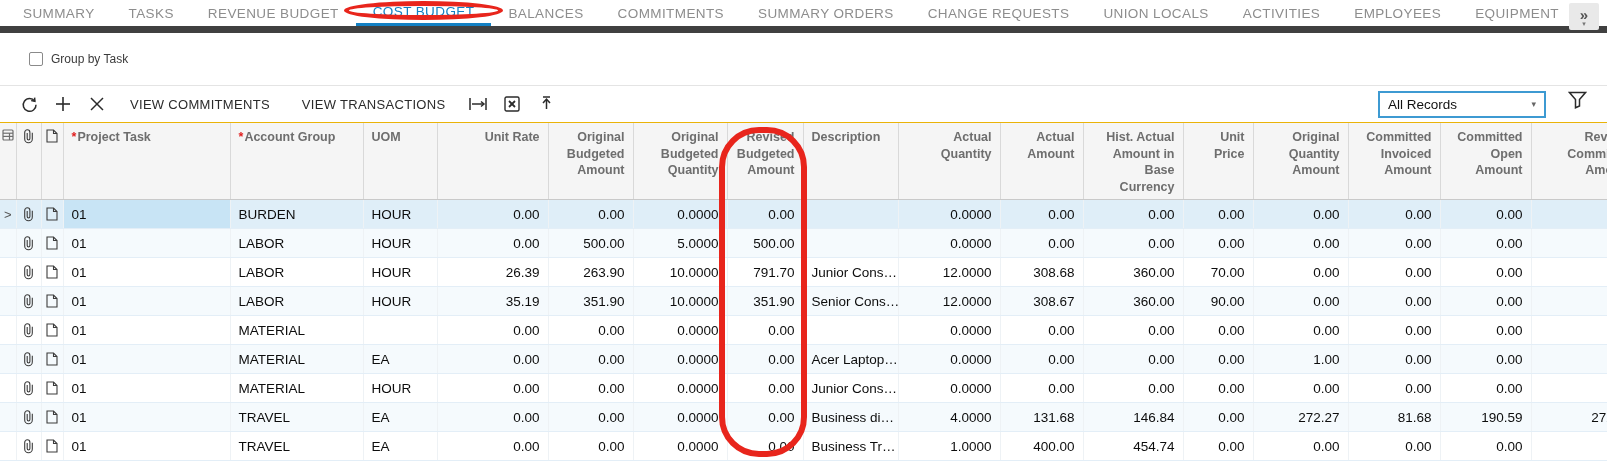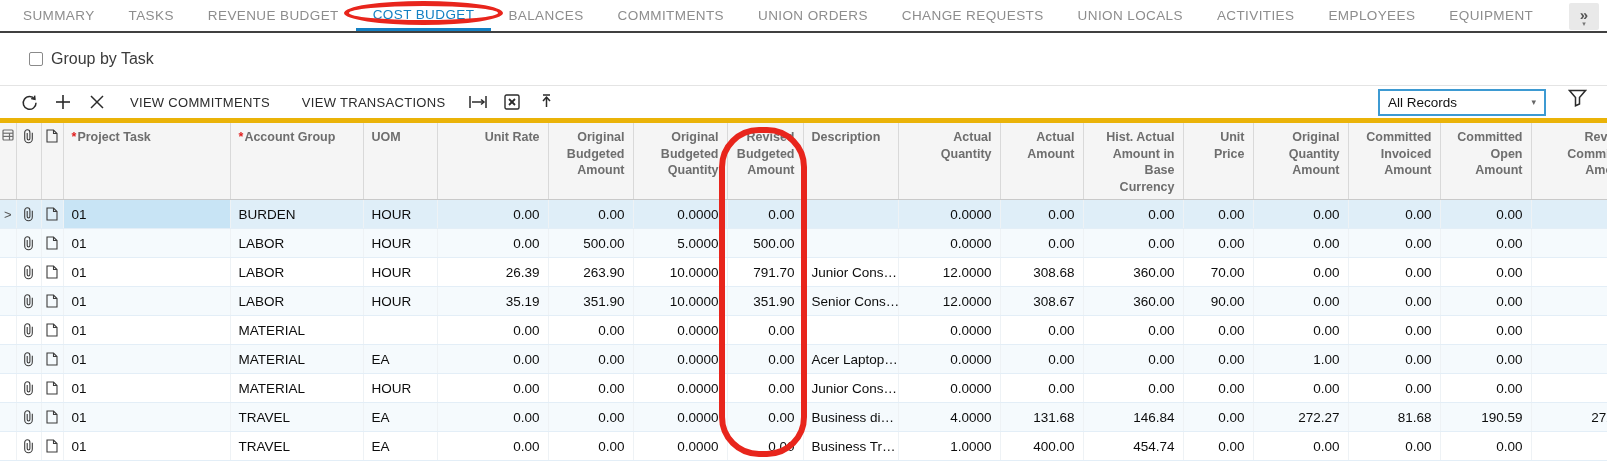--- a/index.html
+++ b/index.html
@@ -6,21 +6,21 @@
   html,body { margin:0; padding:0; }
   body {
     width:1607px; height:466px; overflow:hidden; position:relative;
     background:#fff; font-family:"Liberation Sans", sans-serif;
     -webkit-font-smoothing:antialiased;
   }
 
   
   .tabbar {
     height:33px; display:flex; align-items:stretch;
-    border-bottom:2px solid #404040; padding-left:6px; position:relative;
+    border-bottom:7px solid #404040; padding-left:6px; position:relative;
     background:#fff;
   }
   .tab {
     display:flex; align-items:center; padding:0 17px;
     font-size:13.5px; letter-spacing:.4px; color:#8d8d8d;
     cursor:pointer; white-space:nowrap; position:relative;
   }
   .tab.active { color:#1380c3; border-bottom:3px solid #1380c3; }
   .annotation-ellipse {
     position:absolute; left:-12px; right:-12px; top:1px; bottom:3px;
@@ -35,25 +35,25 @@
   .tab-overflow .chev { font-size:15px; font-weight:bold; }
   .tab-overflow .caret { font-size:7px; margin-top:-2px; color:#777; }
 
   
   .controls { height:53px; display:flex; align-items:center; padding-left:29px;
     border-bottom:1px solid #e4e4e4; background:#fff; }
   .checkbox {
     width:14px; height:14px; border:1px solid #8a8a8a; border-radius:2px;
     background:#fff; margin-right:8px; cursor:pointer; flex:0 0 auto;
   }
-  .controls label { font-size:16px; color:#3b3b3b; cursor:pointer; }
+  .controls label { font-size:12px; color:#3b3b3b; cursor:pointer; }
 
   
   .toolbar { height:37px; display:flex; align-items:center;
-    border-bottom:5px solid #eab308; background:#fff; padding:0 20px 0 12px; }
+    border-bottom:1px solid #eab308; background:#fff; padding:0 20px 0 12px; }
   .tb-icon { width:34px; height:26px; display:flex; align-items:center; justify-content:center;
     cursor:pointer; color:#2b2b2b; }
   .tb-icon svg { display:block; }
   .tb-btn { font-size:13px; color:#2b2b2b; letter-spacing:.3px; padding:0 16px;
     height:26px; display:flex; align-items:center; cursor:pointer; white-space:nowrap; }
   .tb-right { margin-left:auto; display:flex; align-items:flex-start; }
   .select {
     width:168px; height:27px; border:2px solid #3d9ad2; background:#fff;
     display:flex; align-items:center; padding:0 8px; font-size:13.5px; color:#111;
     cursor:pointer; margin-right:22px;
@@ -95,21 +95,21 @@
 </head>
 <body>
 
 <div class="tabbar">
   <div class="tab">SUMMARY</div>
     <div class="tab">TASKS</div>
     <div class="tab">REVENUE BUDGET</div>
     <div class="tab active">COST BUDGET<span class="annotation-ellipse" style="border-color: rgb(232, 37, 28);"></span></div>
     <div class="tab">BALANCES</div>
     <div class="tab">COMMITMENTS</div>
-    <div class="tab">UNION ORDERS</div>
+    <div class="tab">SUMMARY ORDERS</div>
     <div class="tab">CHANGE REQUESTS</div>
     <div class="tab">UNION LOCALS</div>
     <div class="tab">ACTIVITIES</div>
     <div class="tab">EMPLOYEES</div>
     <div class="tab">EQUIPMENT</div>
     <div class="tab-overflow">
     <span class="chev">»</span>
     <span class="caret">▾</span>
   </div>
 </div>

